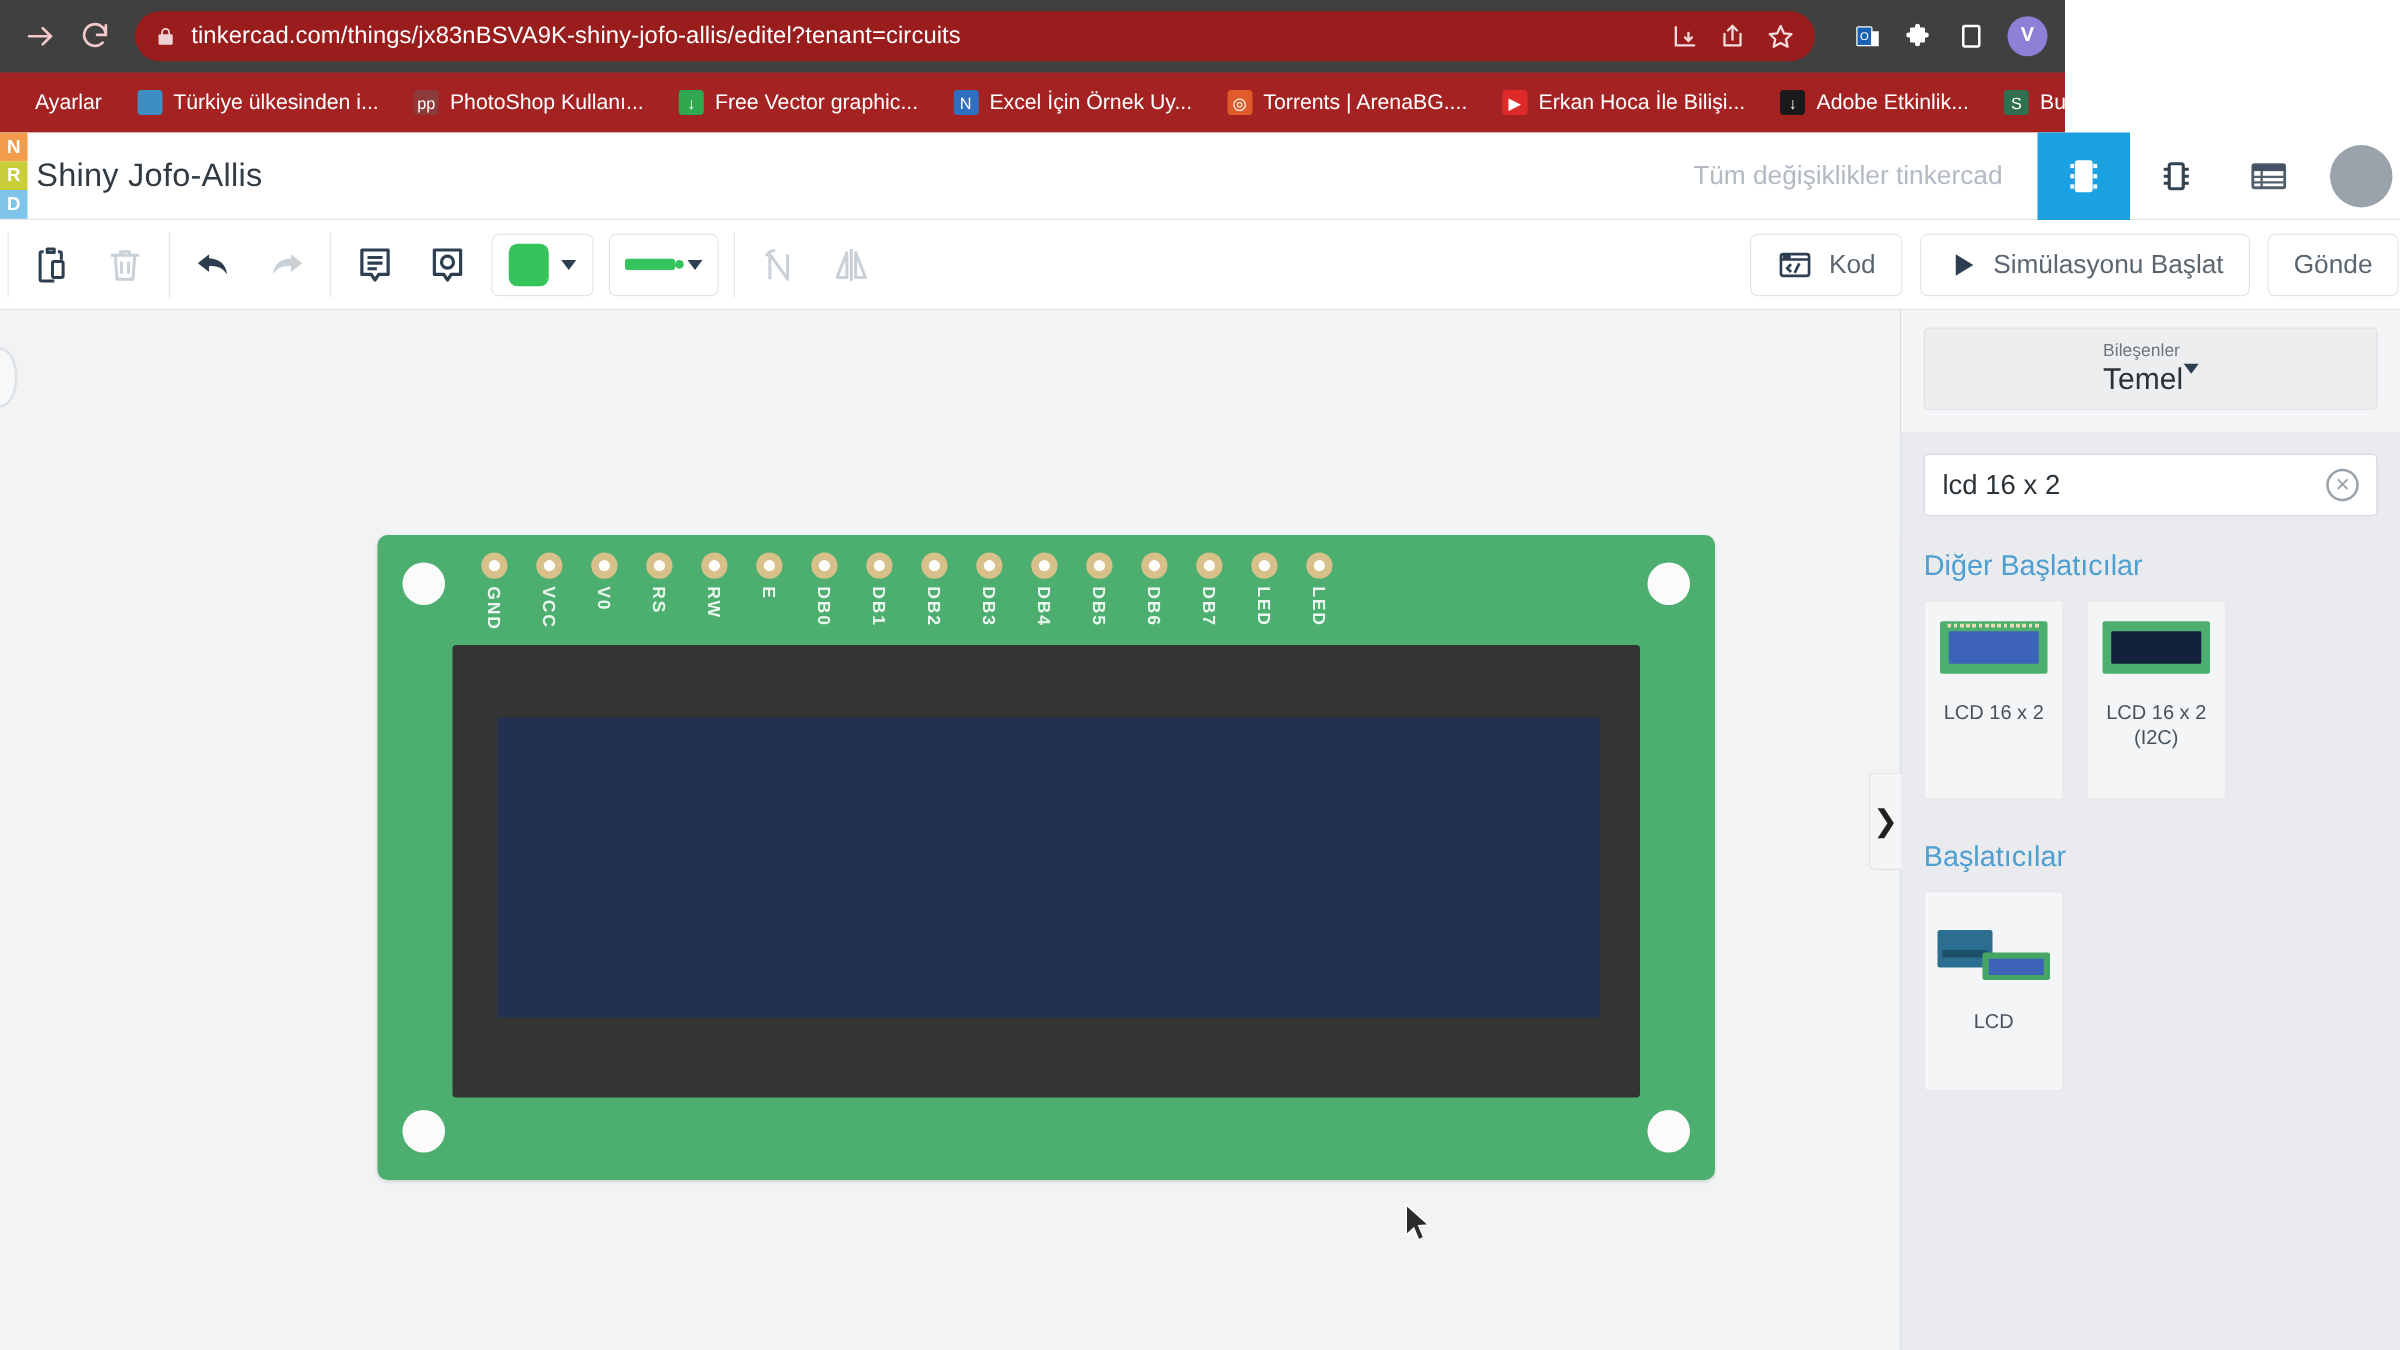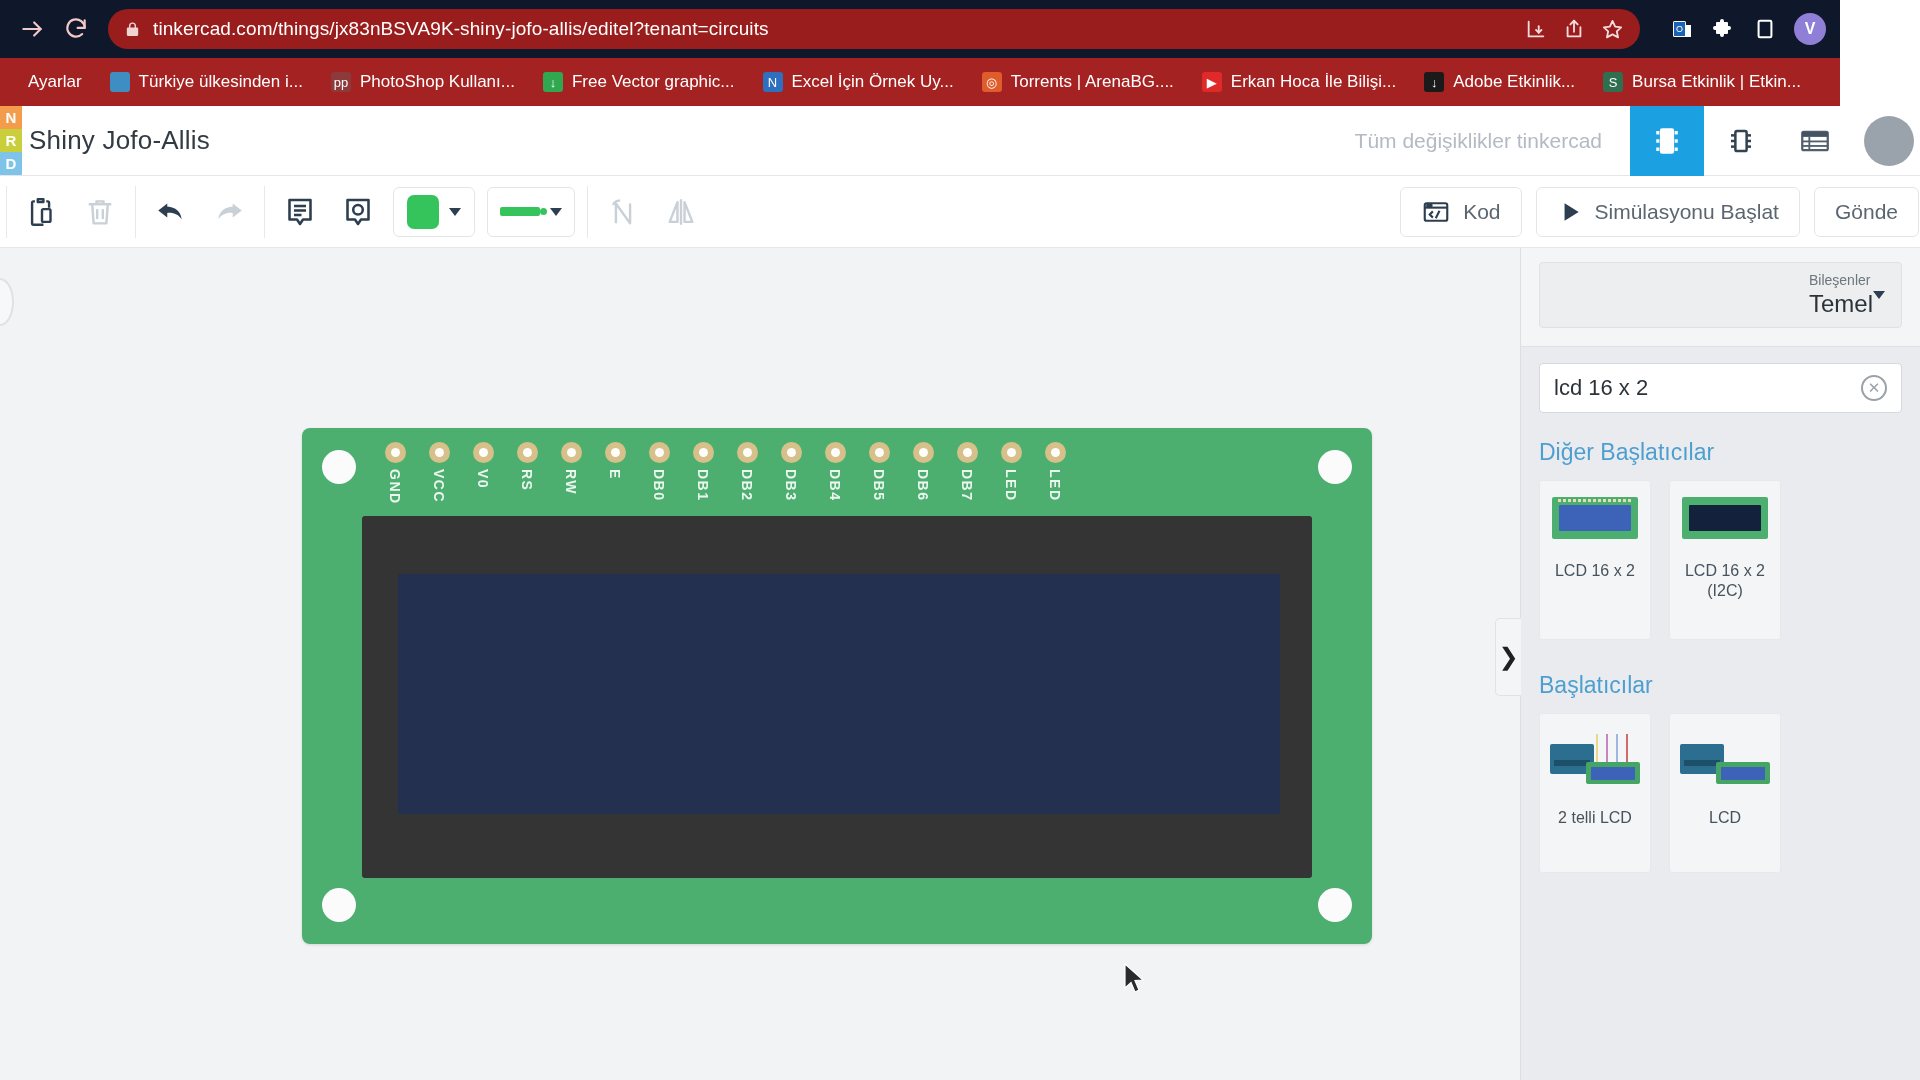--- a/index.html
+++ b/index.html
@@ -5,22 +5,22 @@
   * { box-sizing: border-box; margin: 0; padding: 0; }
   html, body {
     width: 1920px; height: 1080px;
     overflow: hidden;
     font-family: "Liberation Sans", sans-serif;
     background: #ffffff;
   }
 
   
   .browser {
-    width: 1840px;
-    background: #0f172a;
+    width: 1652px;
+    background: #404040;
     position: relative;
   }
   .browser-top {
     height: 58px;
     display: flex;
     align-items: center;
     padding: 0 14px;
     gap: 8px;
   }
   .nav-btn {
@@ -288,21 +288,21 @@
   .panel-top {
     background: #f4f5f6;
     padding: 14px 18px 18px 18px;
     border-bottom: 1px solid #dfe2e5;
   }
   .comp-select {
     background: #eceef0;
     border: 1px solid #dfe2e5;
     border-radius: 4px;
     padding: 9px 16px;
-    display: flex; align-items: center; justify-content: flex-end;
+    display: flex; align-items: center; justify-content: center;
   }
   .comp-select .lbl { font-size: 14px; color: #6d757d; }
   .comp-select .val { font-size: 24px; color: #2b3238; margin-top: 2px; }
   .search-wrap { padding: 16px 18px 20px 18px; background: #e9ebee; }
   .search-box {
     background: #fff;
     border: 1px solid #d6d9dd;
     border-radius: 4px;
     height: 50px;
     display: flex; align-items: center;
@@ -760,30 +760,20 @@
               <div class="inner" style="background: rgb(19, 33, 61);"></div>
             </div>
             <div class="card-label">LCD 16 x 2 (I2C)</div>
           </div>
         </div>
         <div class="sec-title">Başlatıcılar</div>
         <div class="card-row">
           <div class="card">
             <div class="thumb-ard">
               <div class="ard-board"></div>
-              <div class="ard-wires"></div>
-              <div class="ard-lcd">
-                <span></span>
-              </div>
-            </div>
-            <div class="card-label">2 telli LCD</div>
-          </div>
-          <div class="card">
-            <div class="thumb-ard">
-              <div class="ard-board"></div>
               <div class="ard-lcd">
                 <span></span>
               </div>
             </div>
             <div class="card-label">LCD</div>
           </div>
         </div>
       </div>
   </div>
 </div>

